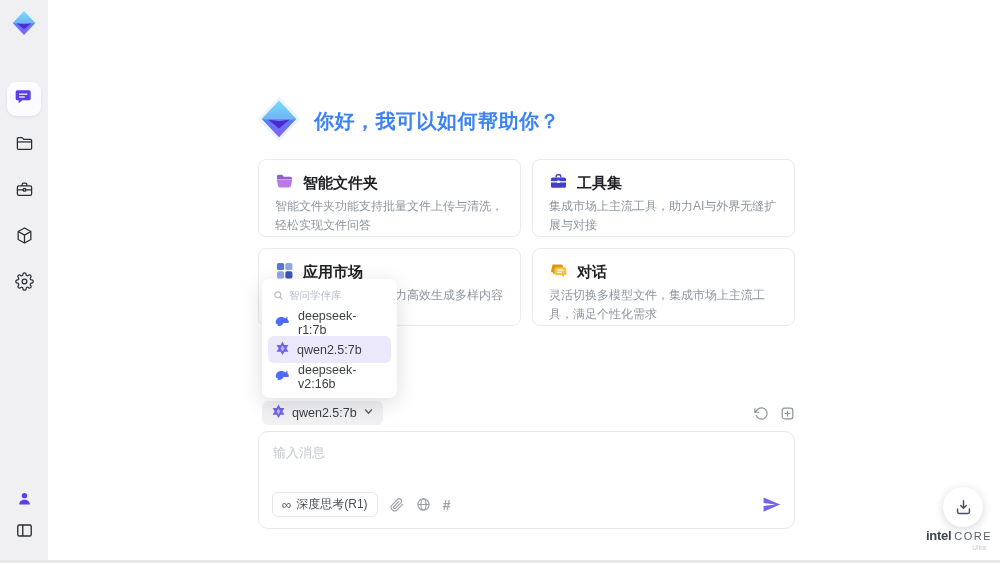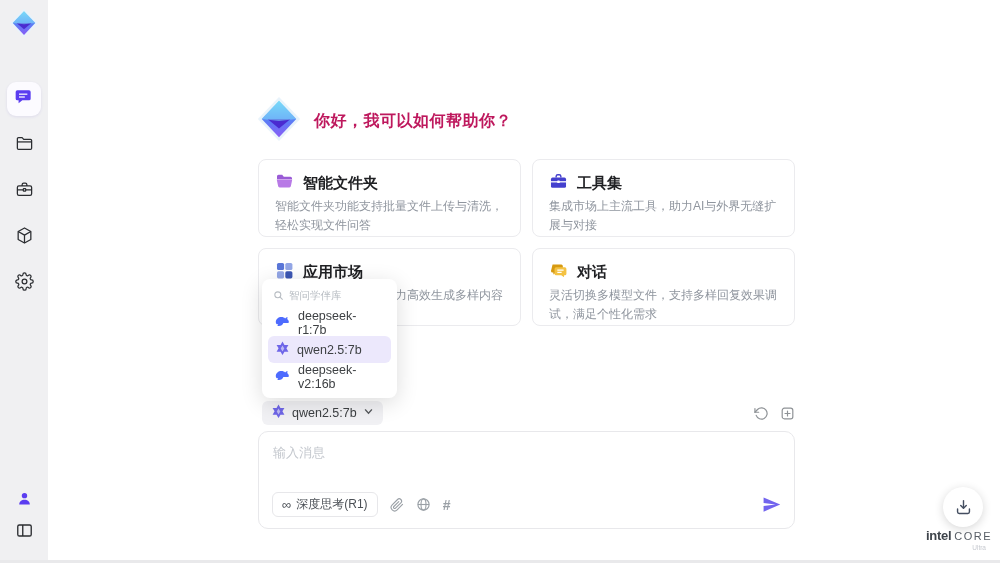--- a/index.html
+++ b/index.html
@@ -14,21 +14,21 @@
   .nav { display:flex; flex-direction:column; gap:12px; margin-top:40px; }
   .nav-item { width:34px; height:34px; border-radius:9px; display:flex; align-items:center;
               justify-content:center; cursor:pointer; }
   .nav-item.active { background:#fcfbff; box-shadow:0 1px 3px rgba(70,50,190,.10); }
   .sidebar-bottom { margin-top:auto; margin-bottom:16px; display:flex; flex-direction:column;
                     gap:2px; align-items:center; }
   .sidebar-bottom .nav-item { height:30px; }
 
   
   .greeting { position:absolute; left:256px; top:96px; display:flex; align-items:center; gap:12px; }
-  .greeting h1 { font-size:16px; font-weight:700; color:#be185d; letter-spacing:.5px; }
+  .greeting h1 { font-size:20px; font-weight:700; color:#3b82f6; letter-spacing:.5px; }
 
   
   .cards { position:absolute; left:258px; top:159px; width:537px; display:grid;
            grid-template-columns:1fr 1fr; column-gap:15px; row-gap:15px;gap:11px; }
   .card { height:78px; border:1px solid #ebebee; border-radius:8px; padding:12px 16px;
           background:#fff; overflow:hidden; cursor:pointer; }
   .card-head { display:flex; align-items:center; gap:9px; }
   .card-title { font-size:15px; font-weight:700; color:#202124; }
   .card-desc { margin-top:2px; font-size:12px; color:#8f959e; line-height:1.55; }
 
@@ -238,21 +238,21 @@
         <span>
           <svg width="19" height="19" viewBox="0 0 24 24">
             <path d="M2.5 4.5h11a2 2 0 0 1 2 2v6a2 2 0 0 1-2 2H7l-3.5 2.6V14.5h-1a2 2 0 0 1-2-2z" fill="#d79a10" transform="translate(2 0)"></path>
             <path d="M9 8h11a2 2 0 0 1 2 2v6a2 2 0 0 1-2 2h-1v2.6L15.5 18H9a2 2 0 0 1-2-2v-6a2 2 0 0 1 2-2z" fill="#f4c242"></path>
             <line x1="10.5" y1="11.5" x2="18.5" y2="11.5" stroke="#fff" stroke-width="1.4"></line>
             <line x1="10.5" y1="14.3" x2="16" y2="14.3" stroke="#fff" stroke-width="1.4"></line>
           </svg>
         </span>
         <span class="card-title">对话</span>
       </div>
-      <div class="card-desc">灵活切换多模型文件，支持多样回复效果调试，满足个性化需求</div>
+      <div class="card-desc">灵活切换多模型文件，集成市场上主流工具，满足个性化需求</div>
     </div>
   </div>
 
   <div class="dropdown">
     <div class="dd-header">
       <span>
         <svg width="11" height="11" viewBox="0 0 24 24" fill="none" stroke="#b7bcc2" stroke-width="2.4">
           <circle cx="10.5" cy="10.5" r="6.5"></circle>
             <line x1="15.5" y1="15.5" x2="21" y2="21"></line>
         </svg>

